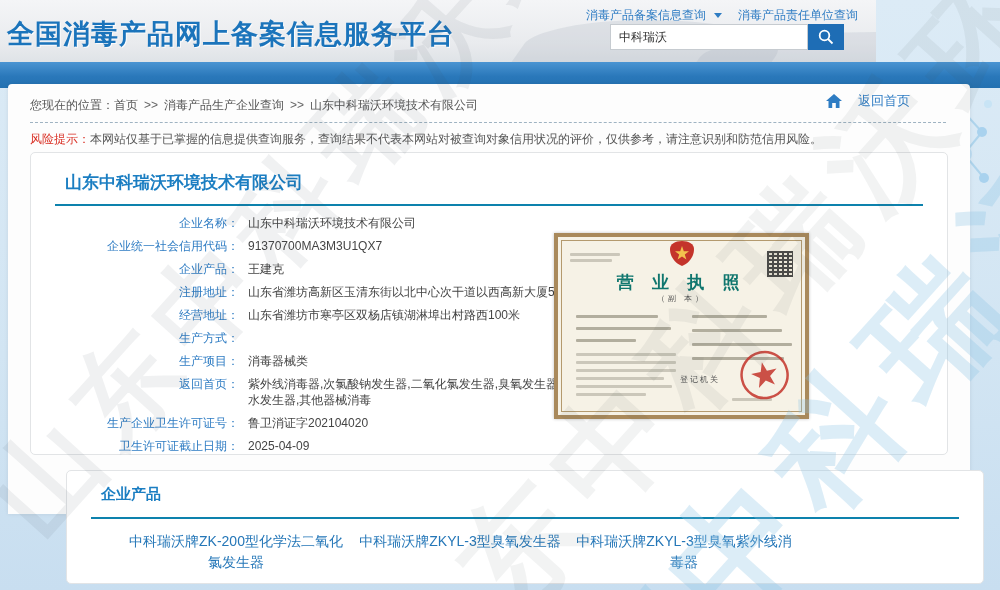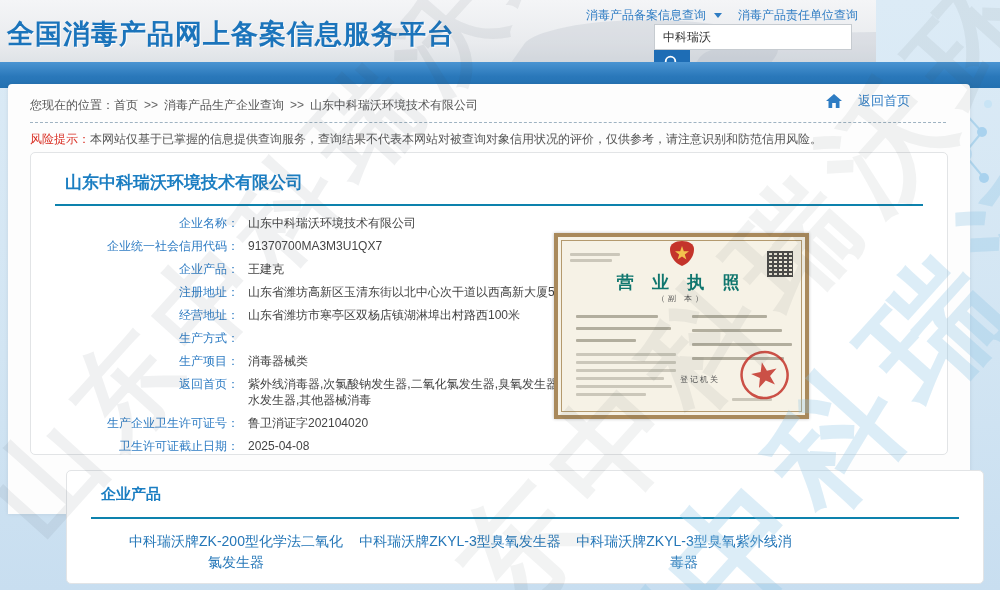--- a/index.html
+++ b/index.html
@@ -26,21 +26,21 @@
   .top-nav{
     position:absolute; right:18px; top:7px; font-size:12px; color:#2e7cc3;
     display:flex; align-items:center; gap:6px; white-space:nowrap;
   }
   .top-nav a{ color:#2e7cc3; text-decoration:none; cursor:pointer; }
   .caret{
     width:0; height:0; display:inline-block;
     border-left:4px solid transparent; border-right:4px solid transparent;
     border-top:5px solid #2e7cc3; margin:0 10px 0 2px;
   }
-  .search-row{ position:absolute; right:24px; top:24px; display:flex;flex-direction:column; }
+  .search-row{ position:absolute; right:32px; top:24px; display:flex; }
   .search-input{
     width:198px; height:26px; border:1px solid #c6cbd0; background:#fff;
     font-size:12px; color:#333; padding:0 8px; outline:none;
     font-family:"Liberation Sans",sans-serif;
   }
   .search-btn{
     width:36px; height:26px; background:#1e6db5; border:none; cursor:pointer;
     display:flex; align-items:center; justify-content:center;
   }
   
@@ -224,21 +224,21 @@
       <div class="frow">
           <span class="flabel">返回首页：</span>
           <span class="fvalue">紫外线消毒器,次氯酸钠发生器,二氧化氯发生器,臭氧发生器、臭氧水发生器,其他器械消毒</span>
         </div>
       <div class="frow">
           <span class="flabel">生产企业卫生许可证号：</span>
           <span class="fvalue">鲁卫消证字202104020</span>
         </div>
       <div class="frow">
           <span class="flabel">卫生许可证截止日期：</span>
-          <span class="fvalue">2025-04-08</span>
+          <span class="fvalue">2025-04-09</span>
         </div>
     </div>
 
     <div class="license">
       <div class="license-inner">
         <span class="emblem">
           <svg width="30" height="32" viewBox="0 0 30 32">
             <path d="M15 1 C22 1 27 4 27 9 C27 17 22 23 15 26 C8 23 3 17 3 9 C3 4 8 1 15 1 Z" fill="#c4342b"></path>
             <path d="M15 6 L16.8 11.2 L22 11.2 L17.8 14.4 L19.4 19.5 L15 16.4 L10.6 19.5 L12.2 14.4 L8 11.2 L13.2 11.2 Z" fill="#f2c24e"></path>
           </svg>

